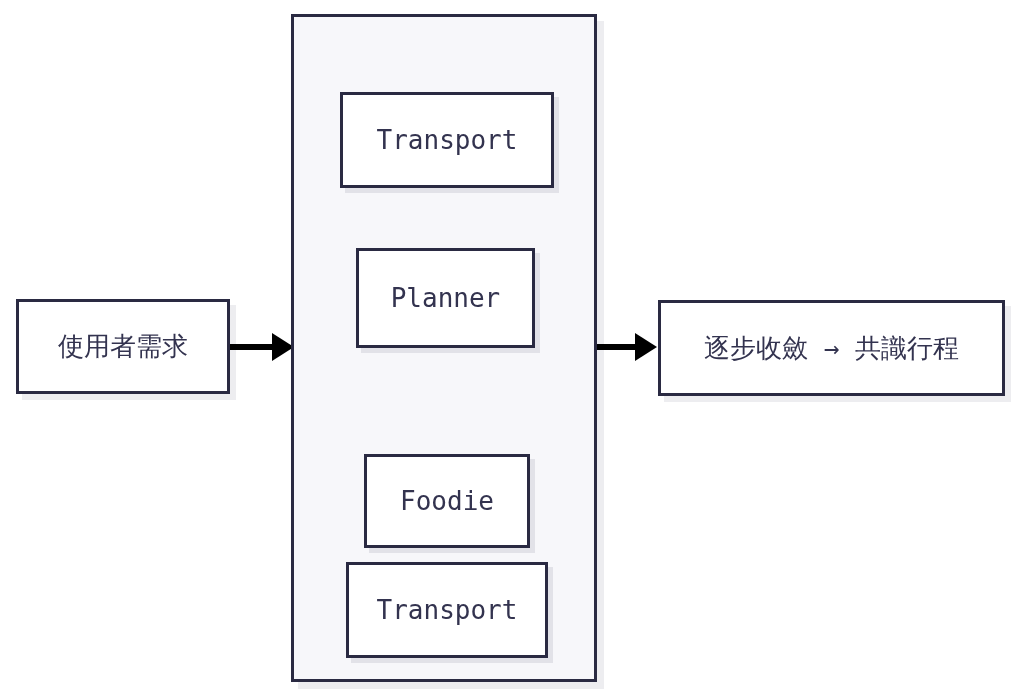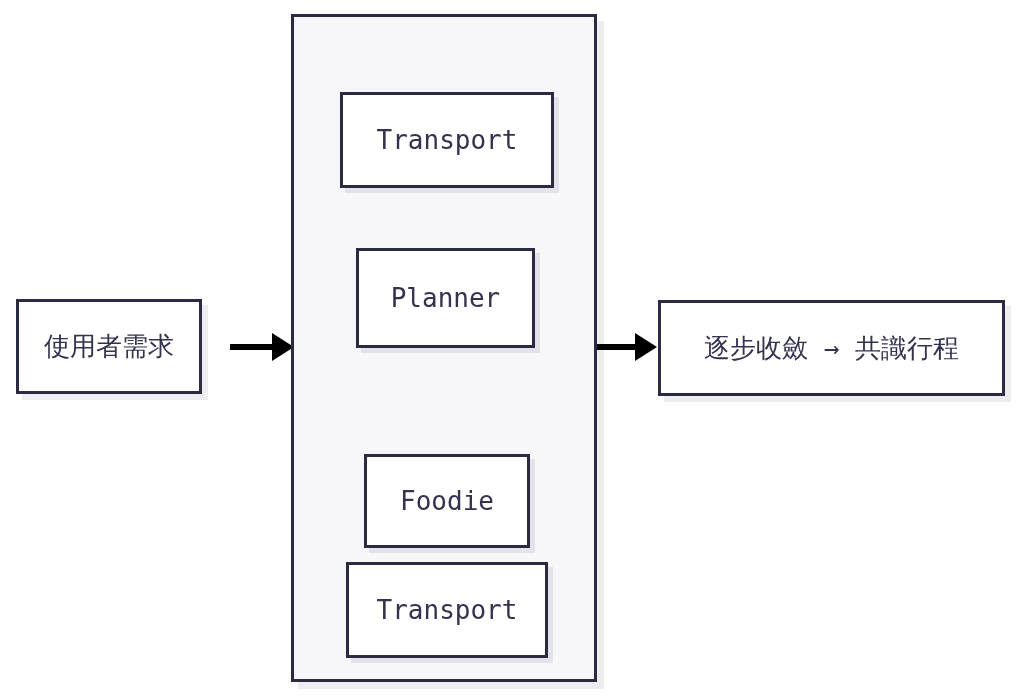--- a/index.html
+++ b/index.html
@@ -55,21 +55,21 @@
     background: #ffffff;
     border: 3px solid #2a2a42;
     box-shadow: 5px 5px 0 0 #e2e2e8;
     display: flex;
     align-items: center;
     justify-content: center;
     color: #33334f;
     font-size: 26px;
     white-space: nowrap;
   }
-  .node-input   { left: 16px;  top: 299px; width: 186px; height: 95px; }
+  .node-input   { left: 16px;  top: 299px; width: 214px; height: 95px; }
   .node-output  { left: 658px; top: 300px; width: 347px; height: 96px; }
 
   .agent-transport { left: 46px; top: 75px;  width: 214px; height: 96px; }
   .agent-planner   { left: 62px; top: 231px; width: 179px; height: 100px; }
   .agent-foodie    { left: 70px; top: 389px; width: 166px; height: 94px; margin-top: 48px; }
   .agent-reviewer  { left: 52px; top: 545px; width: 202px; height: 96px; }
 
   .arrow-line {
     position: absolute;
     height: 6px;

